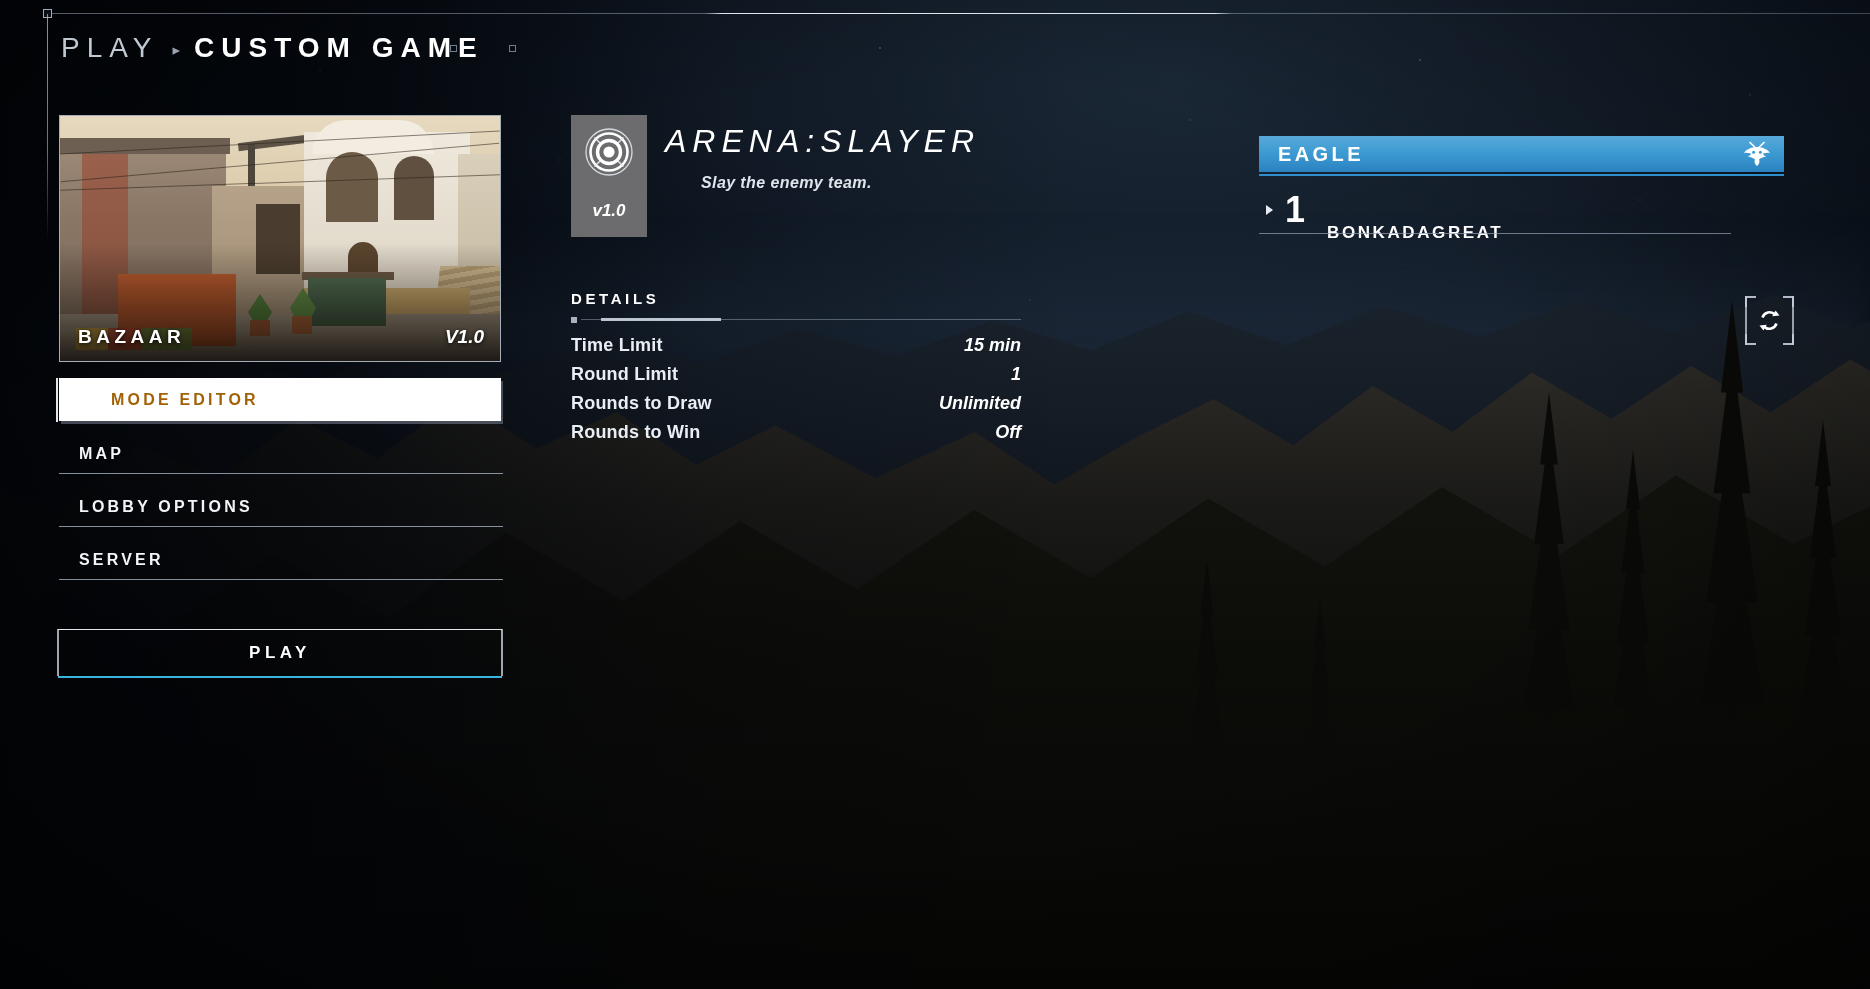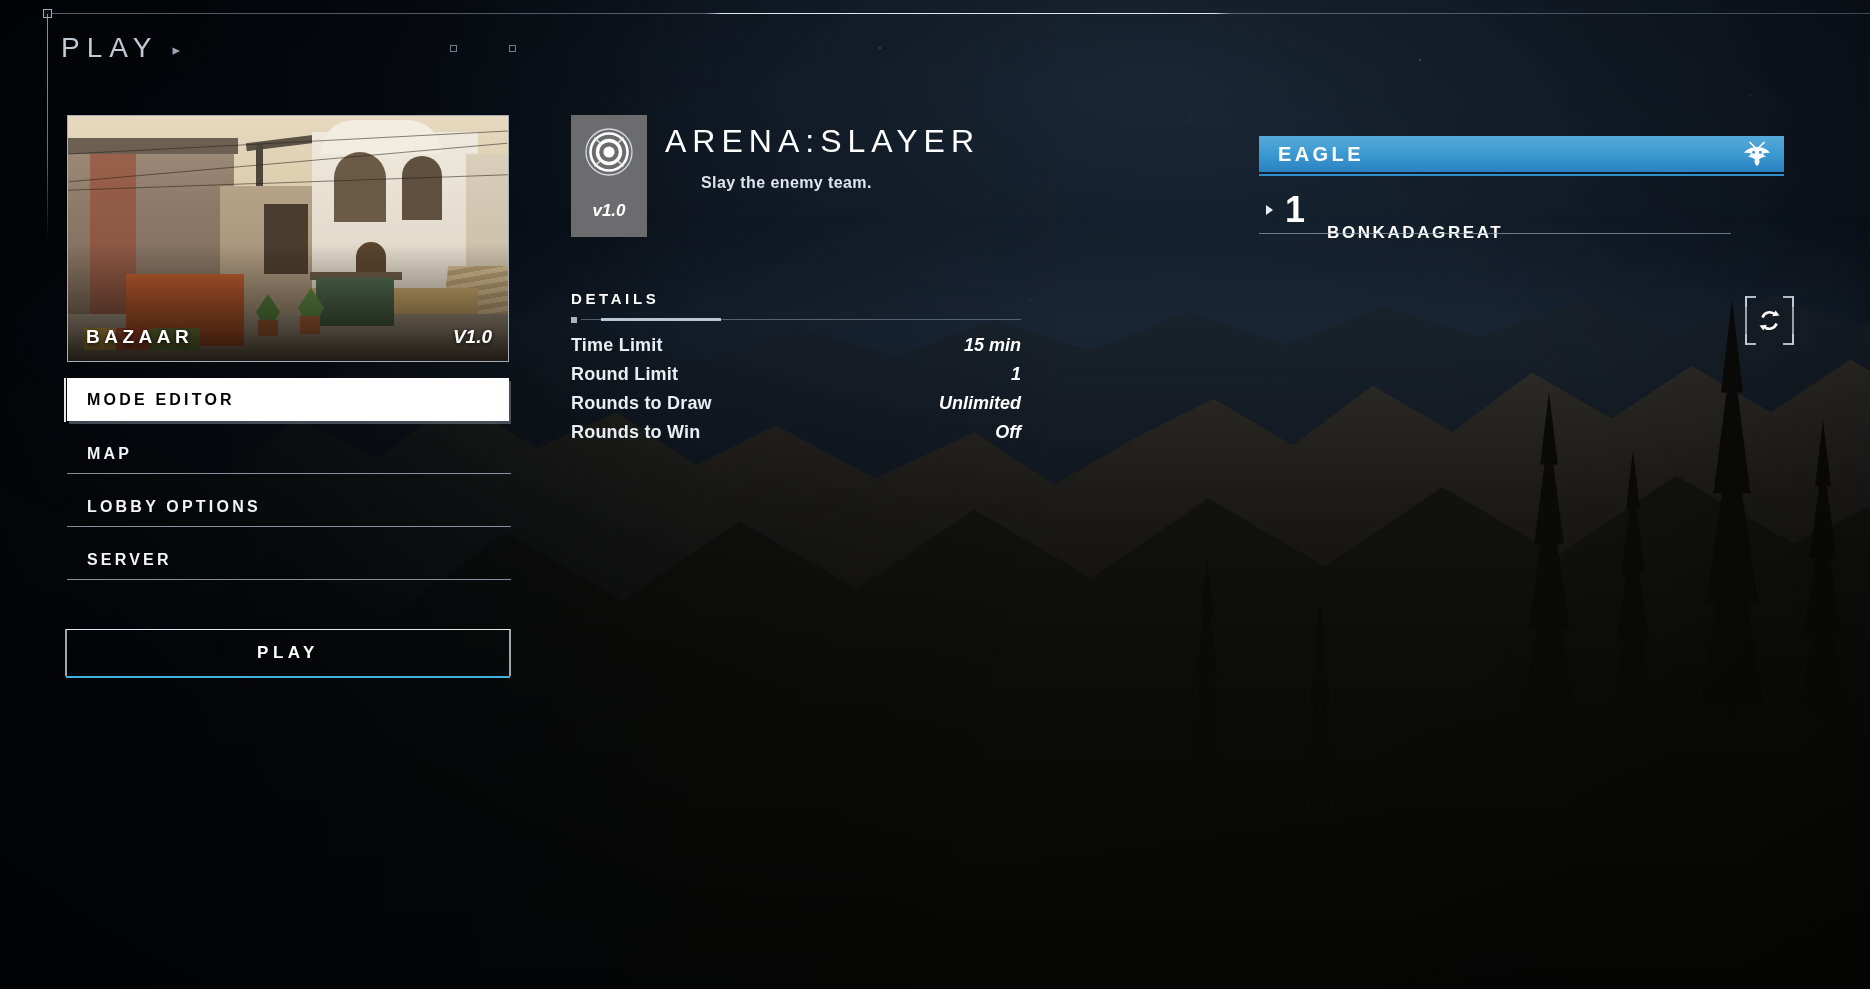--- a/index.html
+++ b/index.html
@@ -120,21 +120,21 @@
     color: #c0c8d2; font-family: "Liberation Sans", sans-serif;
   }
   .bc-sep { color: #98a4b2; font-size: 15px; line-height: 1; transform: translateY(1px); }
   .bc-current {
     font-size: 28px; letter-spacing: 7px; font-weight: 700; color: #ffffff;
   }
   .title-dots { position: absolute; left: 450px; top: 45px; display: flex; gap: 52px; }
   .title-dot { width: 7px; height: 7px; border: 1px solid rgba(150,163,180,.75); }
 
   
-  .left-col { position: absolute; left: 67px; top: 115px; width: 442px; }
+  .left-col { position: absolute; left: 59px; top: 115px; width: 442px; }
 
   .map-card {
     position: relative; width: 442px; height: 247px;
     border: 1px solid rgba(190,200,214,.85);
     overflow: hidden;
     background: #181512;
   }
   .map-art { position: absolute; inset: 0; overflow: hidden; }
   .map-sky {
     position: absolute; inset: 0;
@@ -252,21 +252,21 @@
   .nav-item::after {
     content: ""; position: absolute; left: 0; right: -2px; bottom: 0; height: 1px;
     background: rgba(178,190,205,.75);
   }
   .nav-item.selected {
     background: #ffffff;
     height: 43px;
     border-top: 1px solid rgba(255,255,255,.95);
     box-shadow: 2px 3px 0 rgba(120,130,145,.55);
   }
-  .nav-item.selected .nav-label { color: #000000; letter-spacing: 3.2px; }
+  .nav-item.selected .nav-label { color: #a16207; letter-spacing: 3.2px; margin-left: 32px; }
   .nav-item.selected::after { display: none; }
   .nav-item.selected::before {
     content: ""; position: absolute; left: -3px; top: -1px; bottom: -1px; width: 2px;
     background: rgba(255,255,255,.9);
   }
   .nav-sep { height: 13px; }
 
   
   .play-wrap { margin-top: 50px; width: 442px; position: relative; }
   .play-btn {
@@ -305,21 +305,21 @@
   .mode-head { display: flex; align-items: flex-start; gap: 18px; }
   .mode-icon-box {
     width: 76px; height: 122px; background: #6c6c6e;
     display: flex; flex-direction: column; align-items: center;
     padding-top: 11px;
   }
   .mode-icon-svg { width: 52px; height: 52px; display: block; }
   .mode-icon-ver {
     margin-top: 23px; font-size: 17px; font-style: italic; font-weight: 700; color: #ffffff;
   }
-  .mode-text { padding-top: 8px; }
+  .mode-text { padding-top: 8px; font-style: italic; }
   .mode-title {
     font-size: 32px; letter-spacing: 6px; color: #ffffff; font-weight: 400;
     white-space: nowrap;
   }
   .mode-sub {
     margin-top: 14px; font-size: 16px; font-weight: 700; color: #dfe5ec; letter-spacing: .4px; margin-left: 36px;
   }
 
   .details-wrap { margin-top: 53px; width: 450px; }
   .details-head {
@@ -429,20 +429,21 @@
     <div class="vignette"></div>
   </div>
 
   <div class="top-rule"></div>
   <div class="corner-node"></div>
   <div class="left-rule"></div>
 
   <div class="breadcrumb">
     <span class="bc-play">PLAY</span>
     <span class="bc-sep">▸</span>
+    <span class="bc-current">CUSTOM GAME</span>
   </div>
   <div class="title-dots">
     <span class="title-dot"></span>
     <span class="title-dot"></span>
   </div>
 
   <div class="left-col">
 
     <div class="map-card">
       <div class="map-art">

